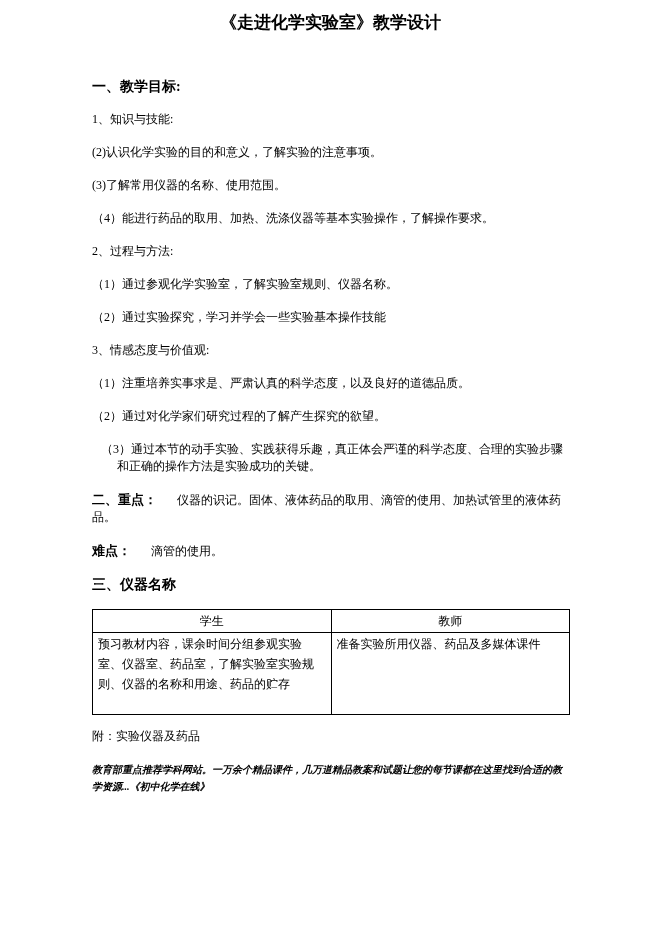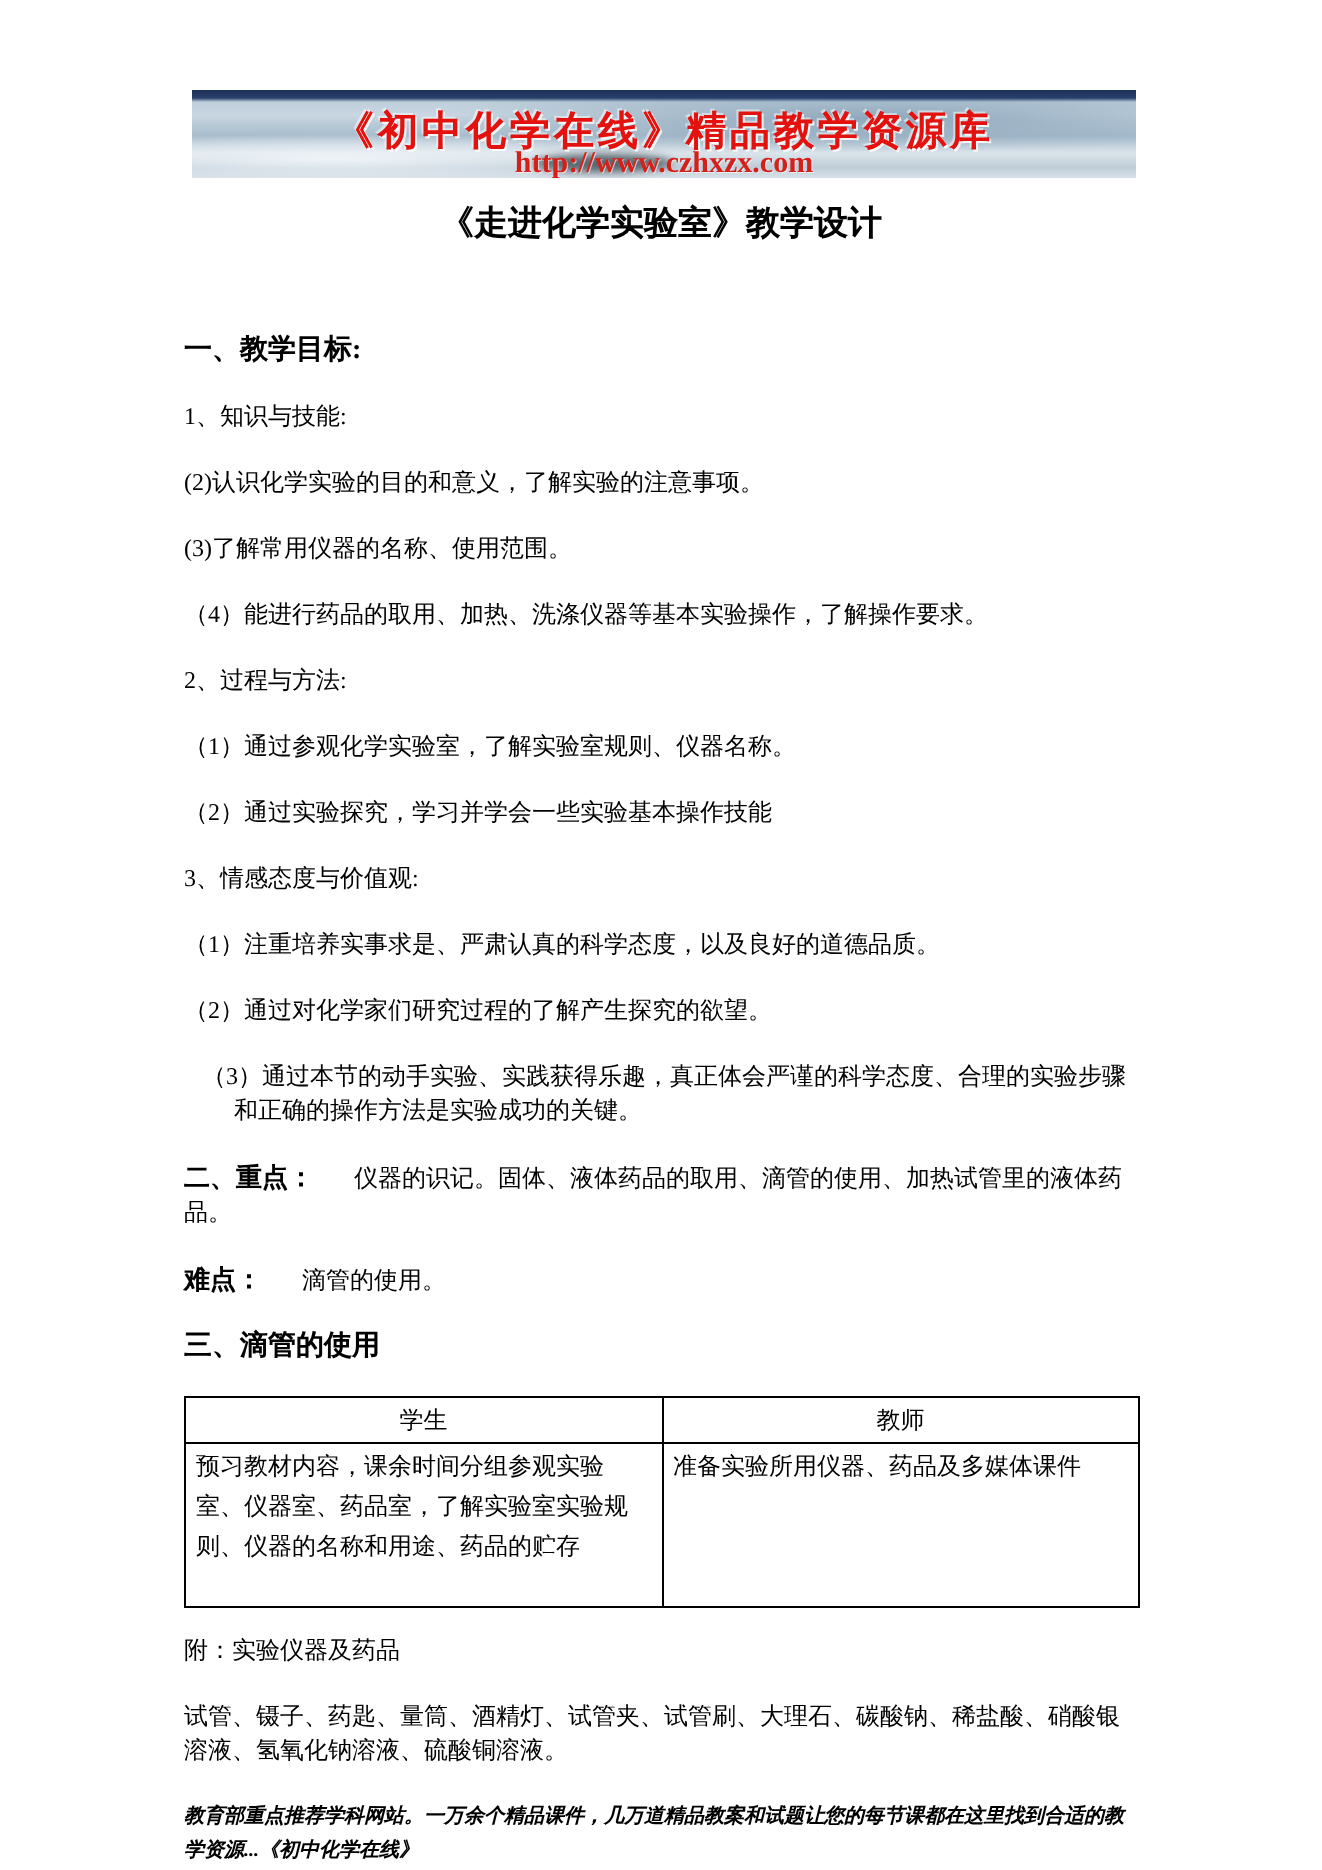--- a/index.html
+++ b/index.html
@@ -115,24 +115,20 @@
     font-weight: bold;
     font-style: italic;
     line-height: 15px;
   }
 </style>
 </head>
 <body>
 
 <div class="page">
 
-  <div class="banner">
-    <div class="banner-title">《初中化学在线》精品教学资源库</div>
-    <div class="banner-url">http://www.czhxzx.com</div>
-  </div>
 
   <h1 class="doc-title">《走进化学实验室》教学设计</h1>
 
   <div class="content">
 
     <p class="h1 b">一、教学目标:</p>
 
     <p class="ind-a">1、知识与技能:</p>
 
     <p class="ind-b">(2)认识化学实验的目的和意义，了解实验的注意事项。</p>
@@ -147,37 +143,36 @@
     <p class="ind-a">3、情感态度与价值观:</p>
 
     <p class="ind-d">（1）注重培养实事求是、严肃认真的科学态度，以及良好的道德品质。</p>
     <p class="ind-d">（2）通过对化学家们研究过程的了解产生探究的欲望。</p>
     <p class="hang">（3）通过本节的动手实验、实践获得乐趣，真正体会严谨的科学态度、合理的实验步骤和正确的操作方法是实验成功的关键。</p>
 
     <p><span class="lbl">二、重点：</span><span>仪器的识记。固体、液体药品的取用、滴管的使用、加热试管里的液体药品。</span></p>
 
     <p class="ind-e"><span class="lbl">难点：</span><span>滴管的使用。</span></p>
 
-    <p class="h1 b">三、滴管的使用</p>
+    <p class="h1 b">三、仪器名称</p>
 
     <table class="prep">
       <thead>
         <tr>
           <th>学生</th>
           <th>教师</th>
         </tr>
       </thead>
       <tbody>
         <tr>
           <td>预习教材内容，课余时间分组参观实验室、仪器室、药品室，了解实验室实验规则、仪器的名称和用途、药品的贮存</td>
           <td>准备实验所用仪器、药品及多媒体课件</td>
         </tr>
       </tbody>
     </table>
 
     <p class="ind-f">附：实验仪器及药品</p>
 
-    <p>试管、镊子、药匙、量筒、酒精灯、试管夹、试管刷、大理石、碳酸钠、稀盐酸、硝酸银溶液、氢氧化钠溶液、硫酸铜溶液。</p>
 
     <p class="footer"><span>教育部重点推荐学科网站。一万余个精品课件，几万道精品教案和试题让您的每节课都在这里找到合适的教学资源...《初中化学在线》</span></p>
 
   </div>
 </div>
 
 </body></html>

